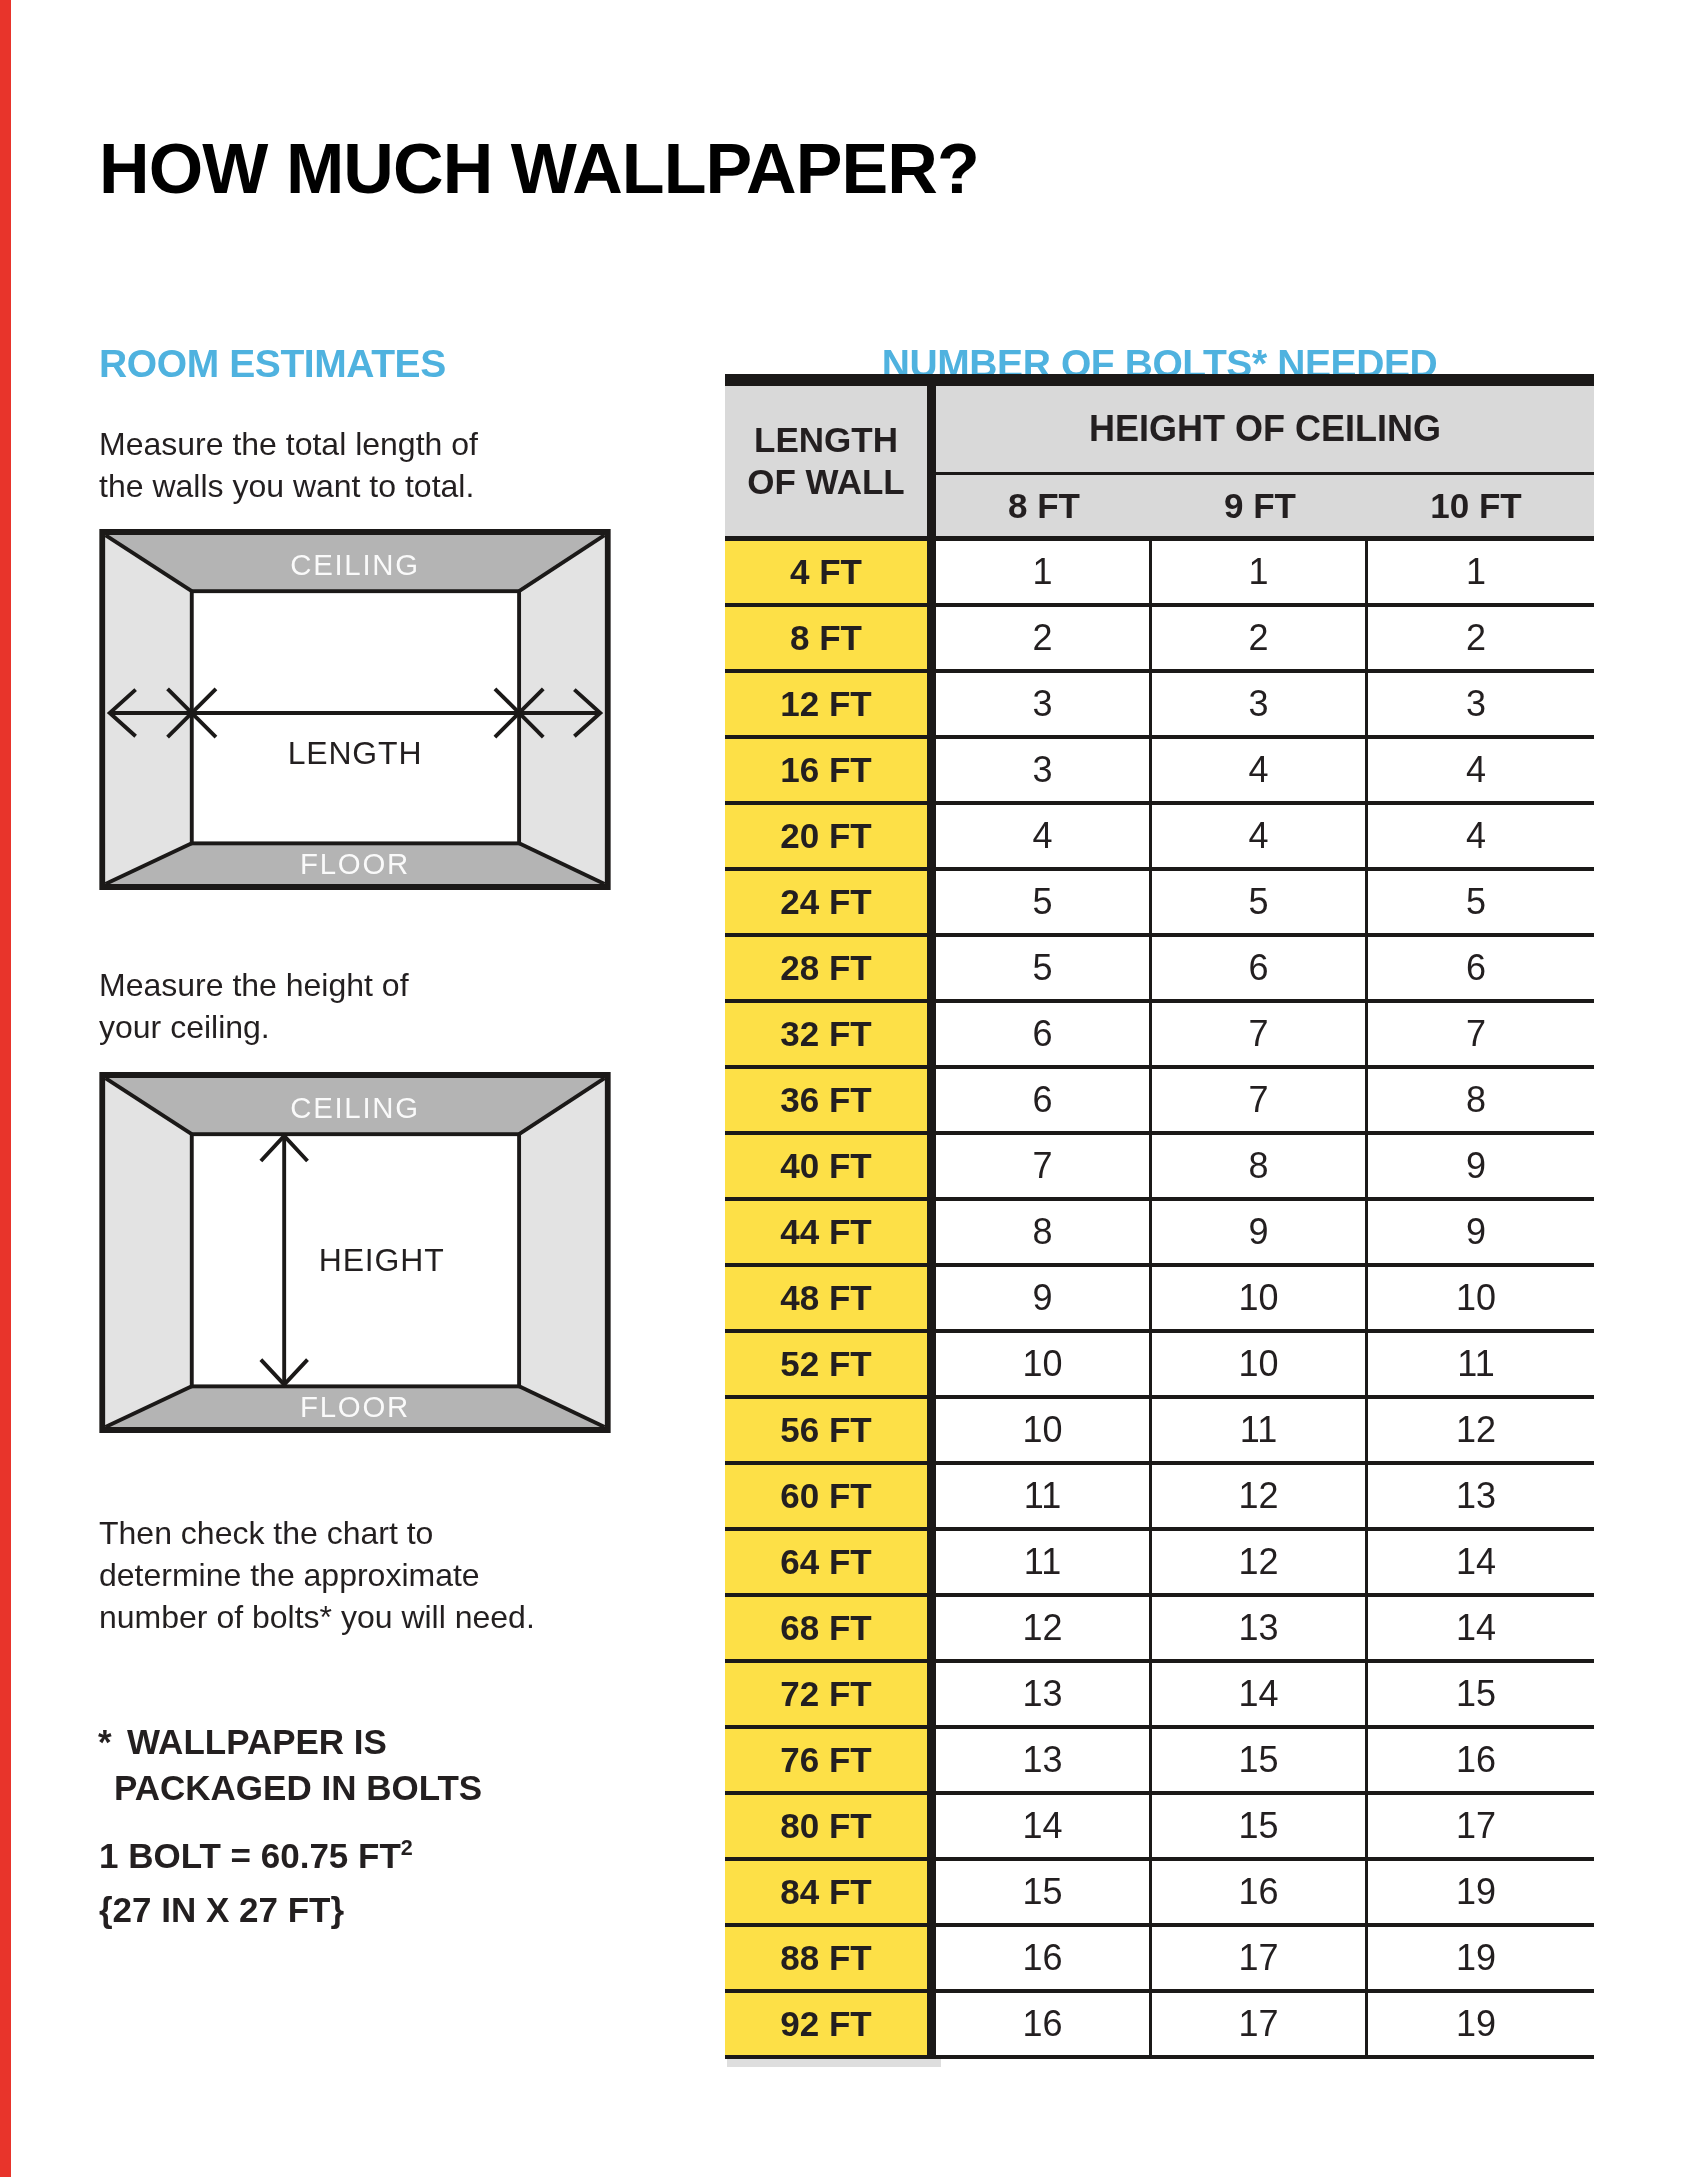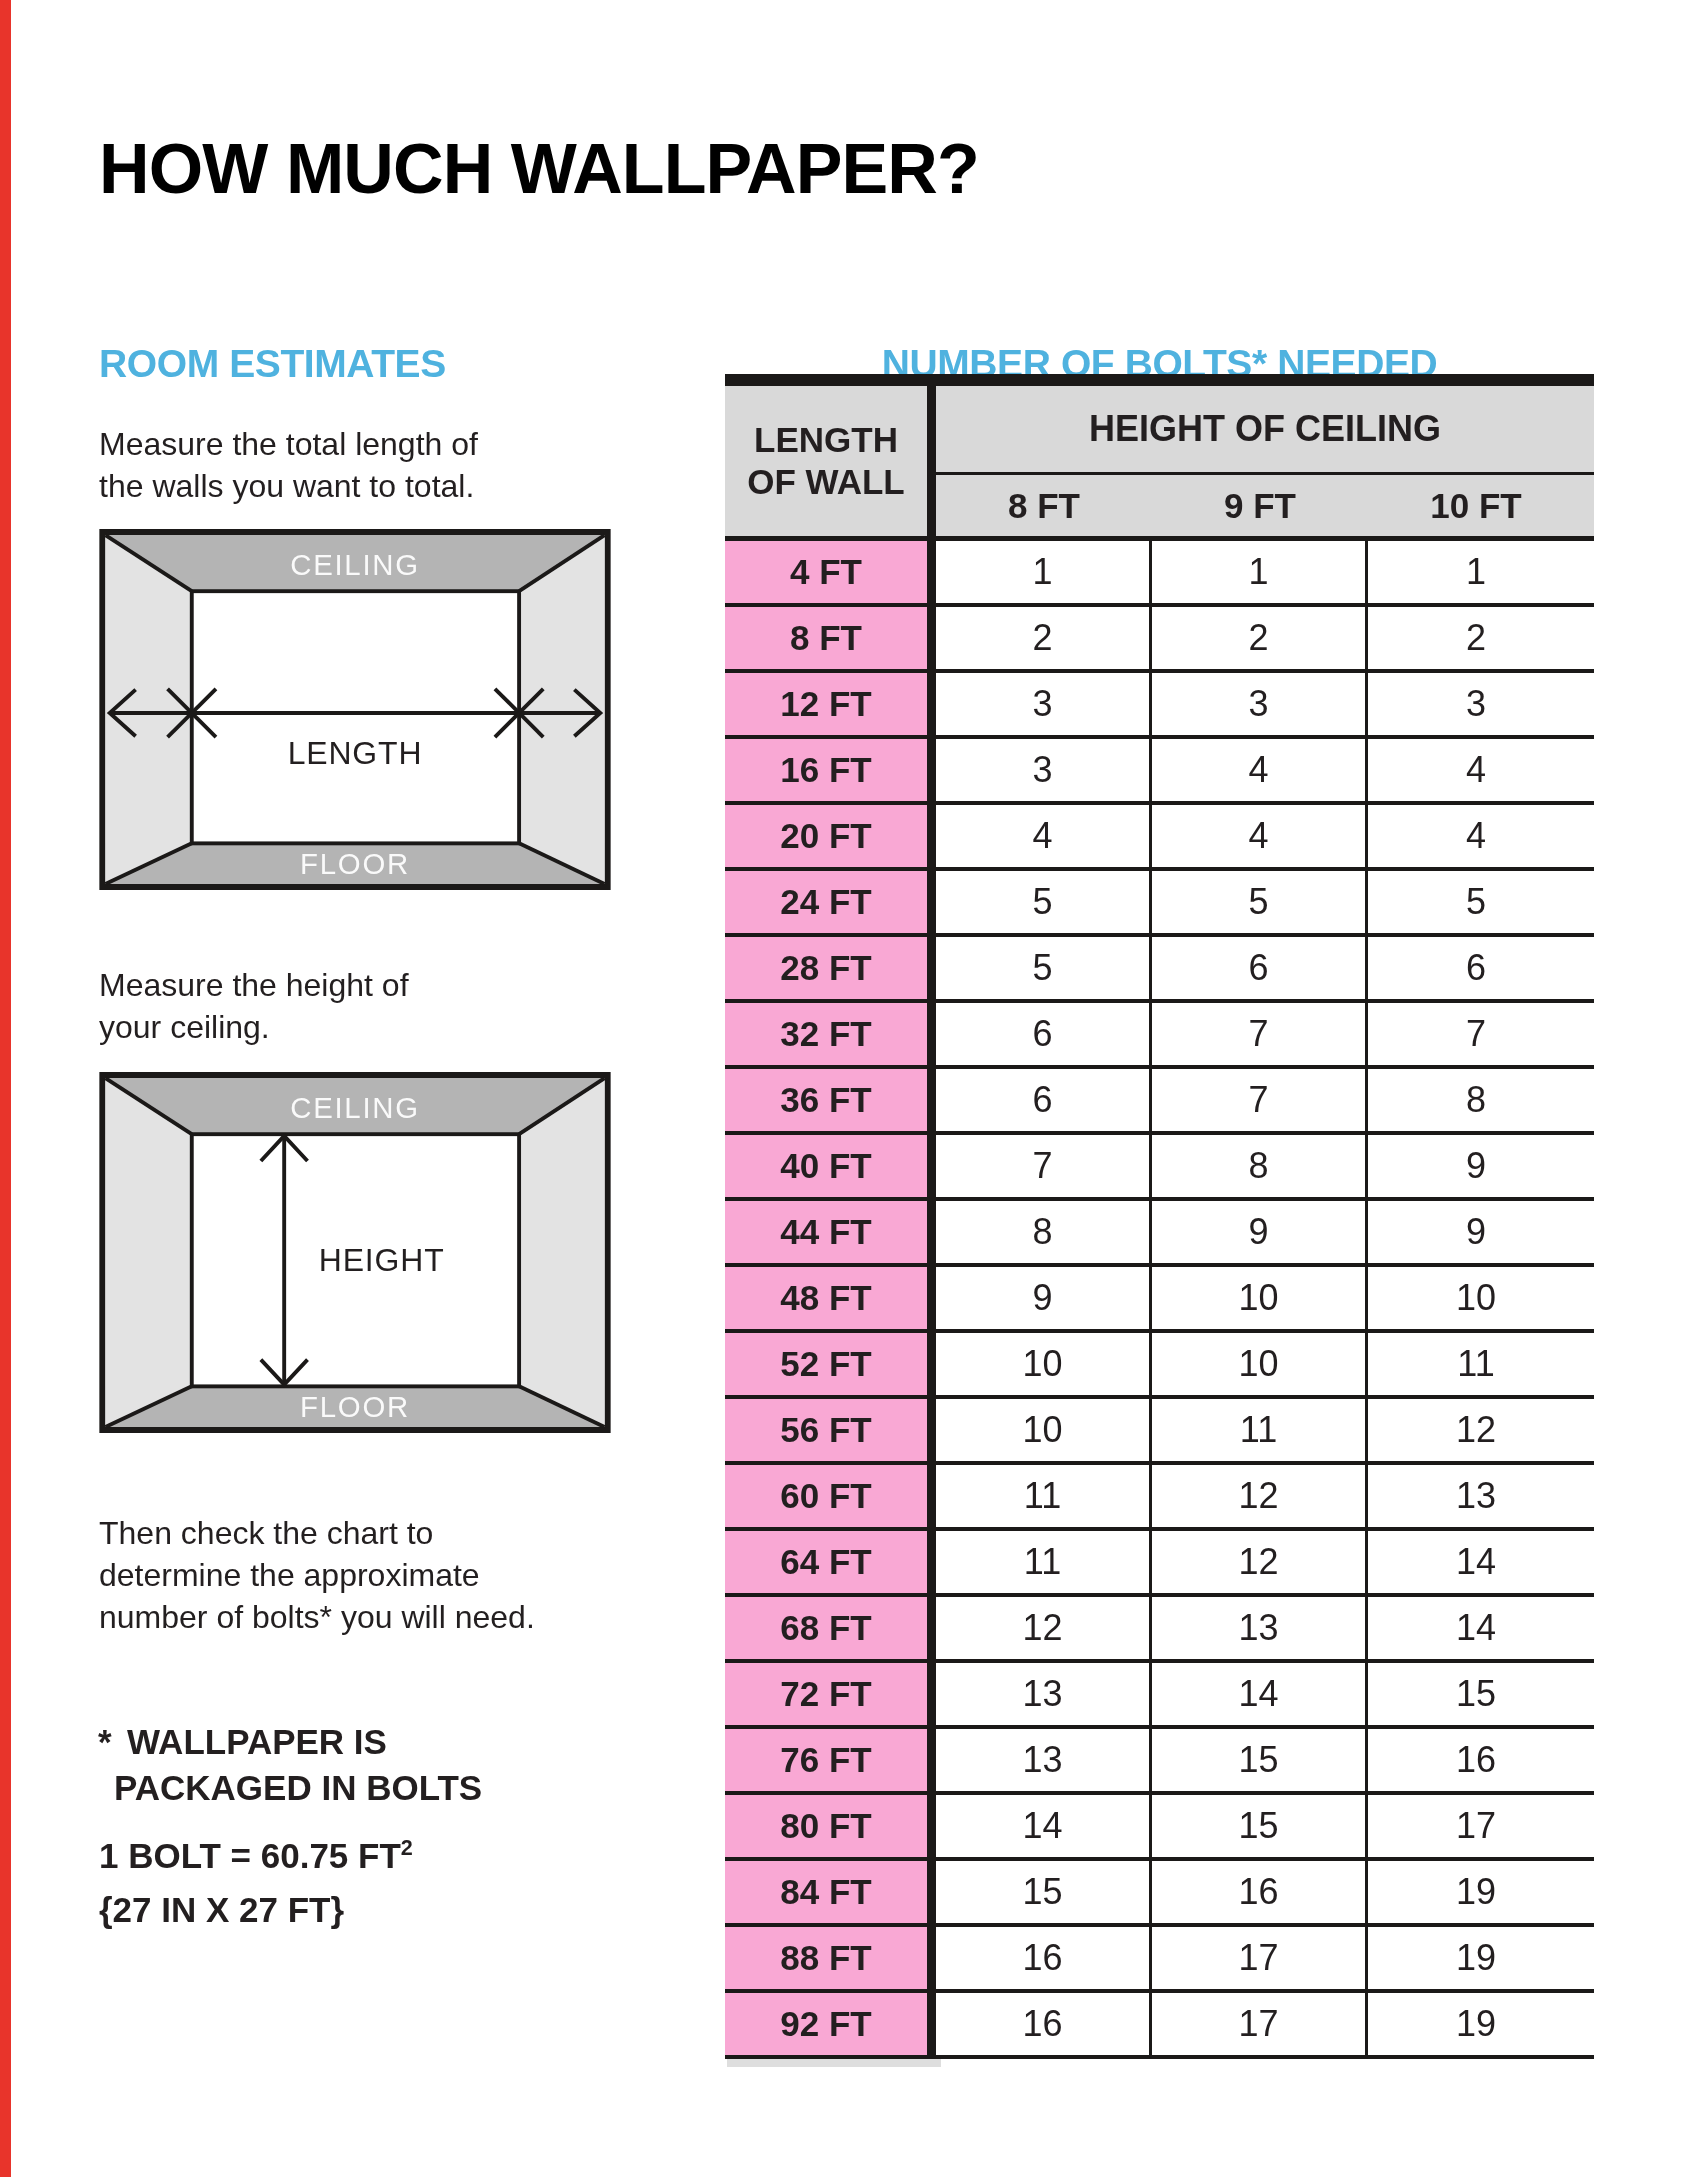--- a/index.html
+++ b/index.html
@@ -40,21 +40,21 @@
   }
   .t-h-right{flex:1;display:flex;flex-direction:column;}
   .t-h-group{
     height:86px;display:flex;align-items:center;justify-content:center;
     border-bottom:3.5px solid #1b1918;font-size:36px;font-weight:bold;
   }
   .t-h-subrow{flex:1;display:flex;}
   .t-h-sub{width:216px;display:flex;align-items:center;justify-content:center;font-size:35px;font-weight:bold;}
   .t-row{display:flex;height:66px;box-sizing:border-box;border-bottom:4.3px solid #1b1918;}
   .t-cell{box-sizing:border-box;display:flex;align-items:center;justify-content:center;}
-  .t-lab{width:211px;background:#f9a8d4;border-right:9.5px solid #1b1918;font-size:35px;font-weight:bold;}
+  .t-lab{width:211px;background:#fde047;border-right:9.5px solid #1b1918;font-size:35px;font-weight:bold;}
   .t-val{width:216px;background:#ffffff;border-right:3.5px solid #1b1918;font-size:36px;}
   .t-val.last{border-right:none;}
   .t-stub{width:214px;height:7.8px;background:#dedede;margin-left:1.7px;}
 </style>
 </head>
 <body>
 
 <div class="page">
 
   <div class="edge-stripe"></div>

